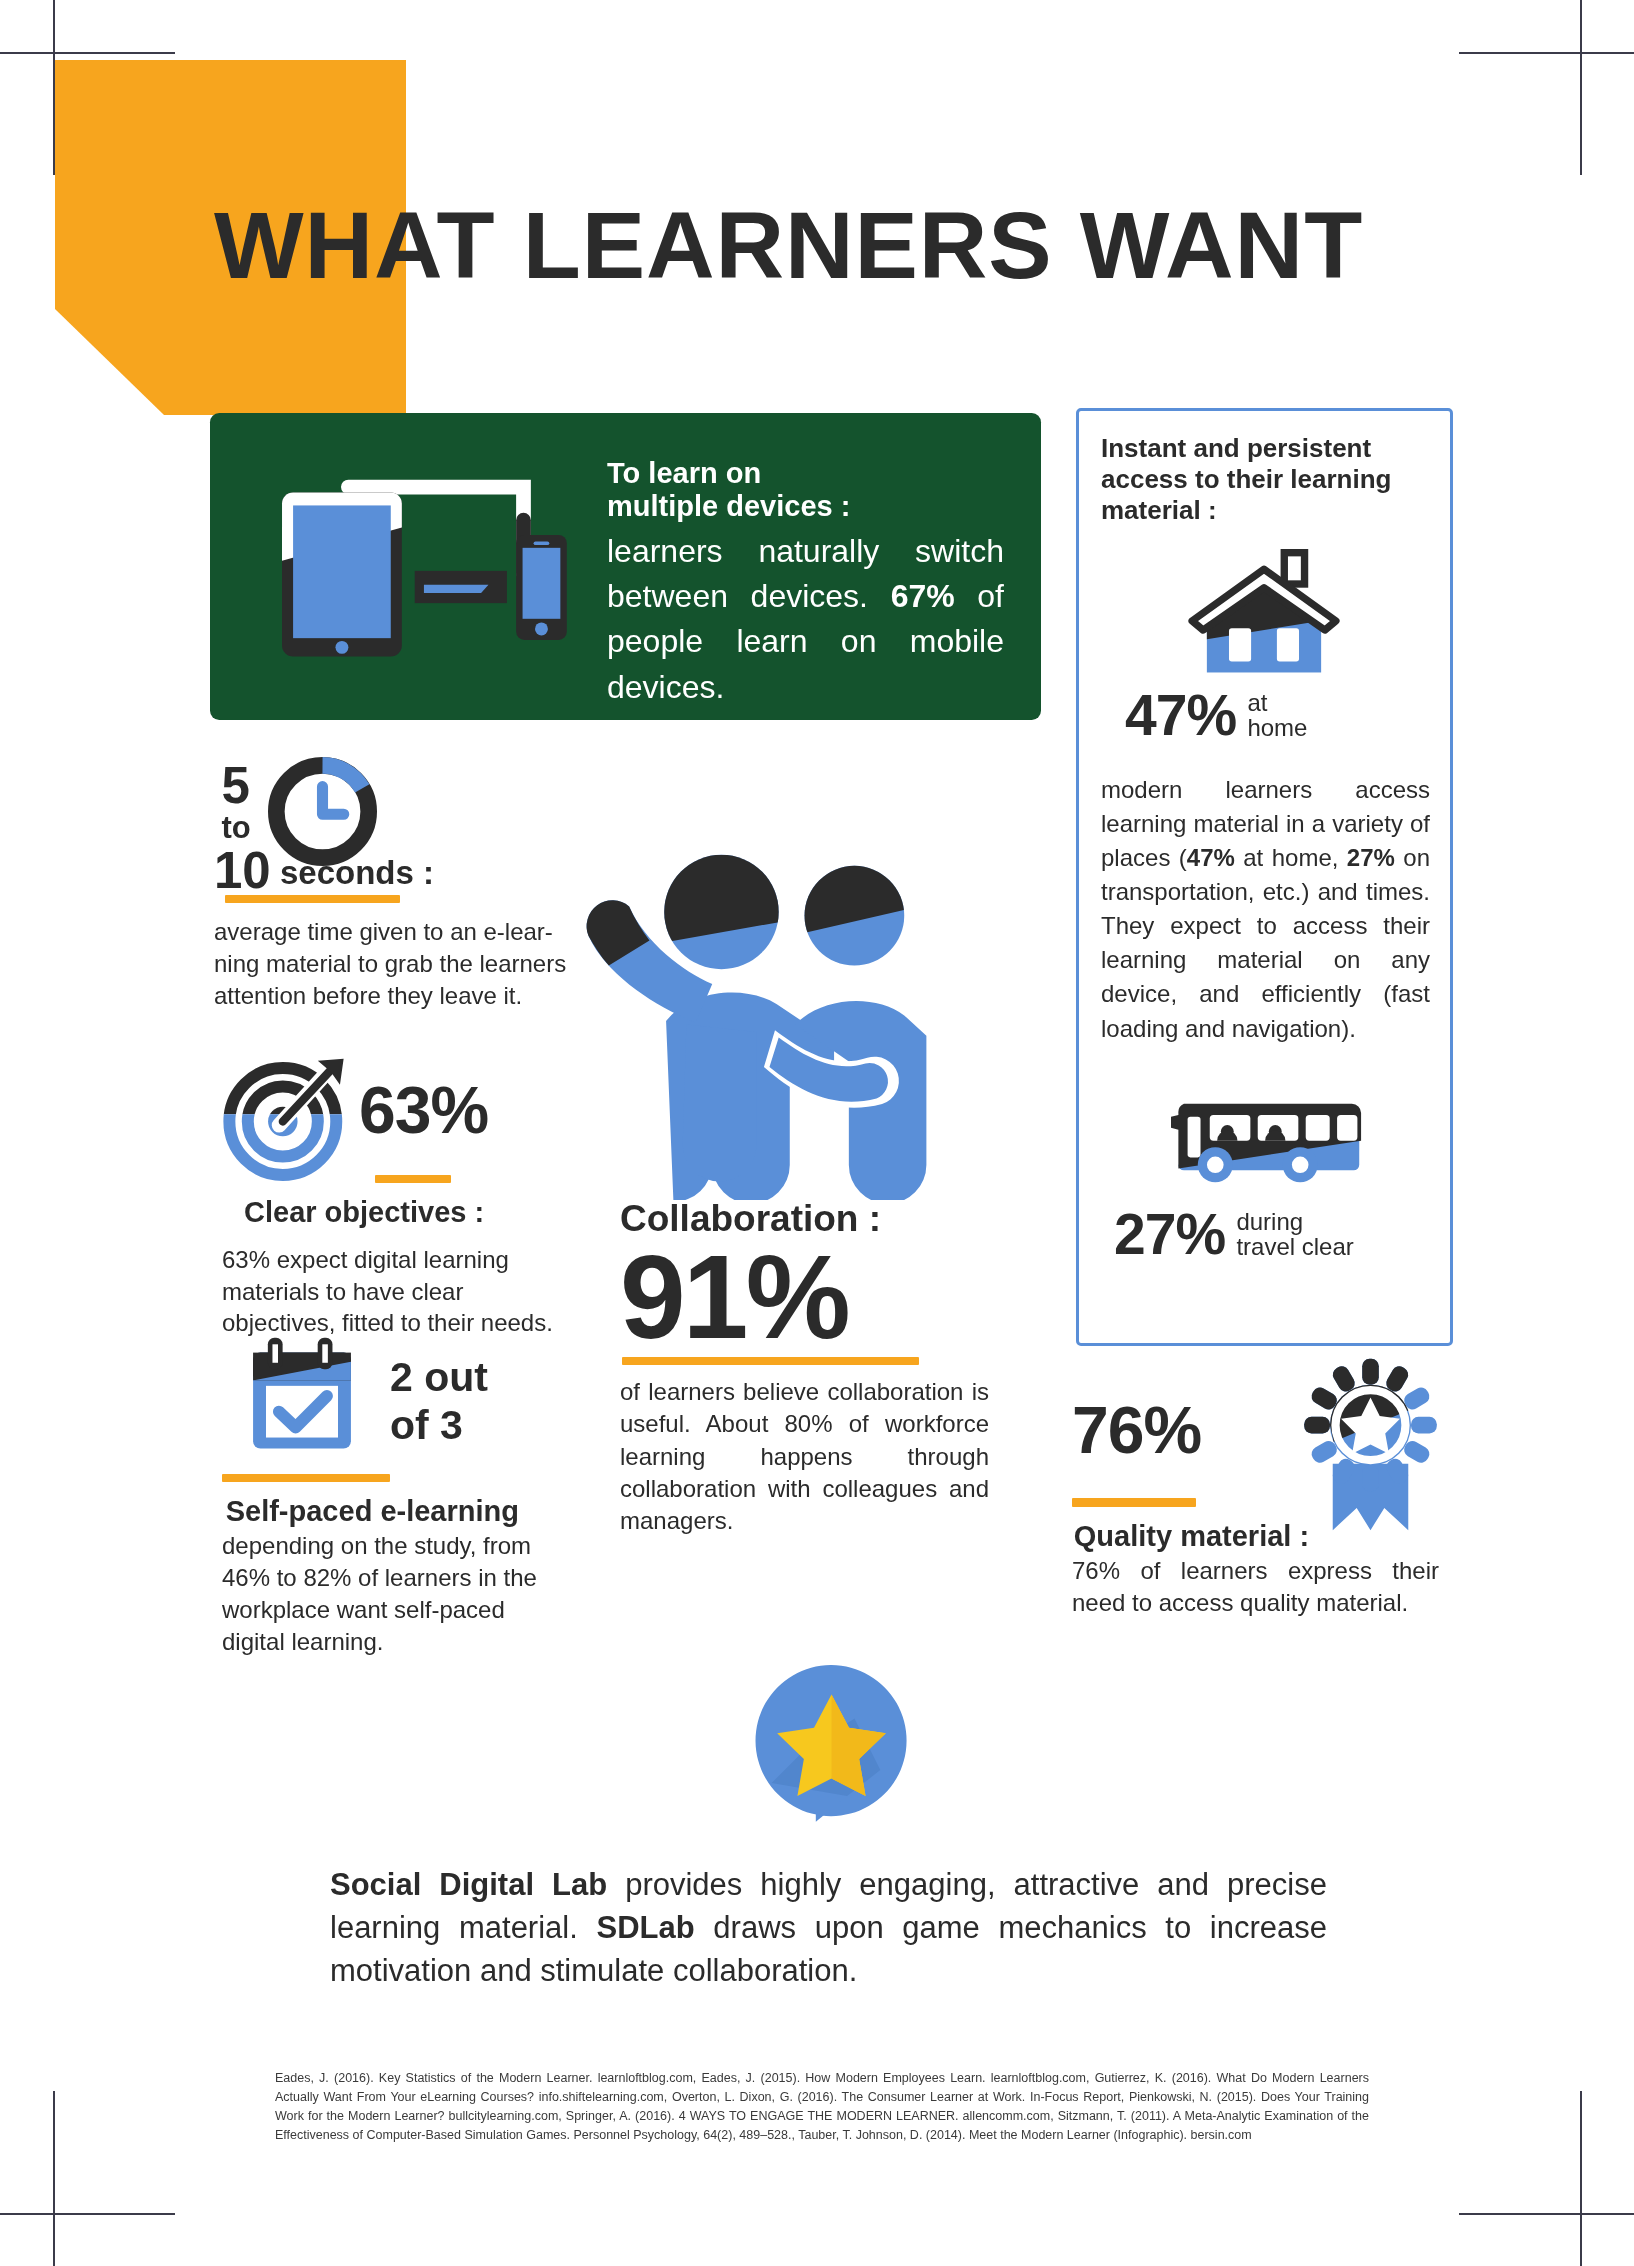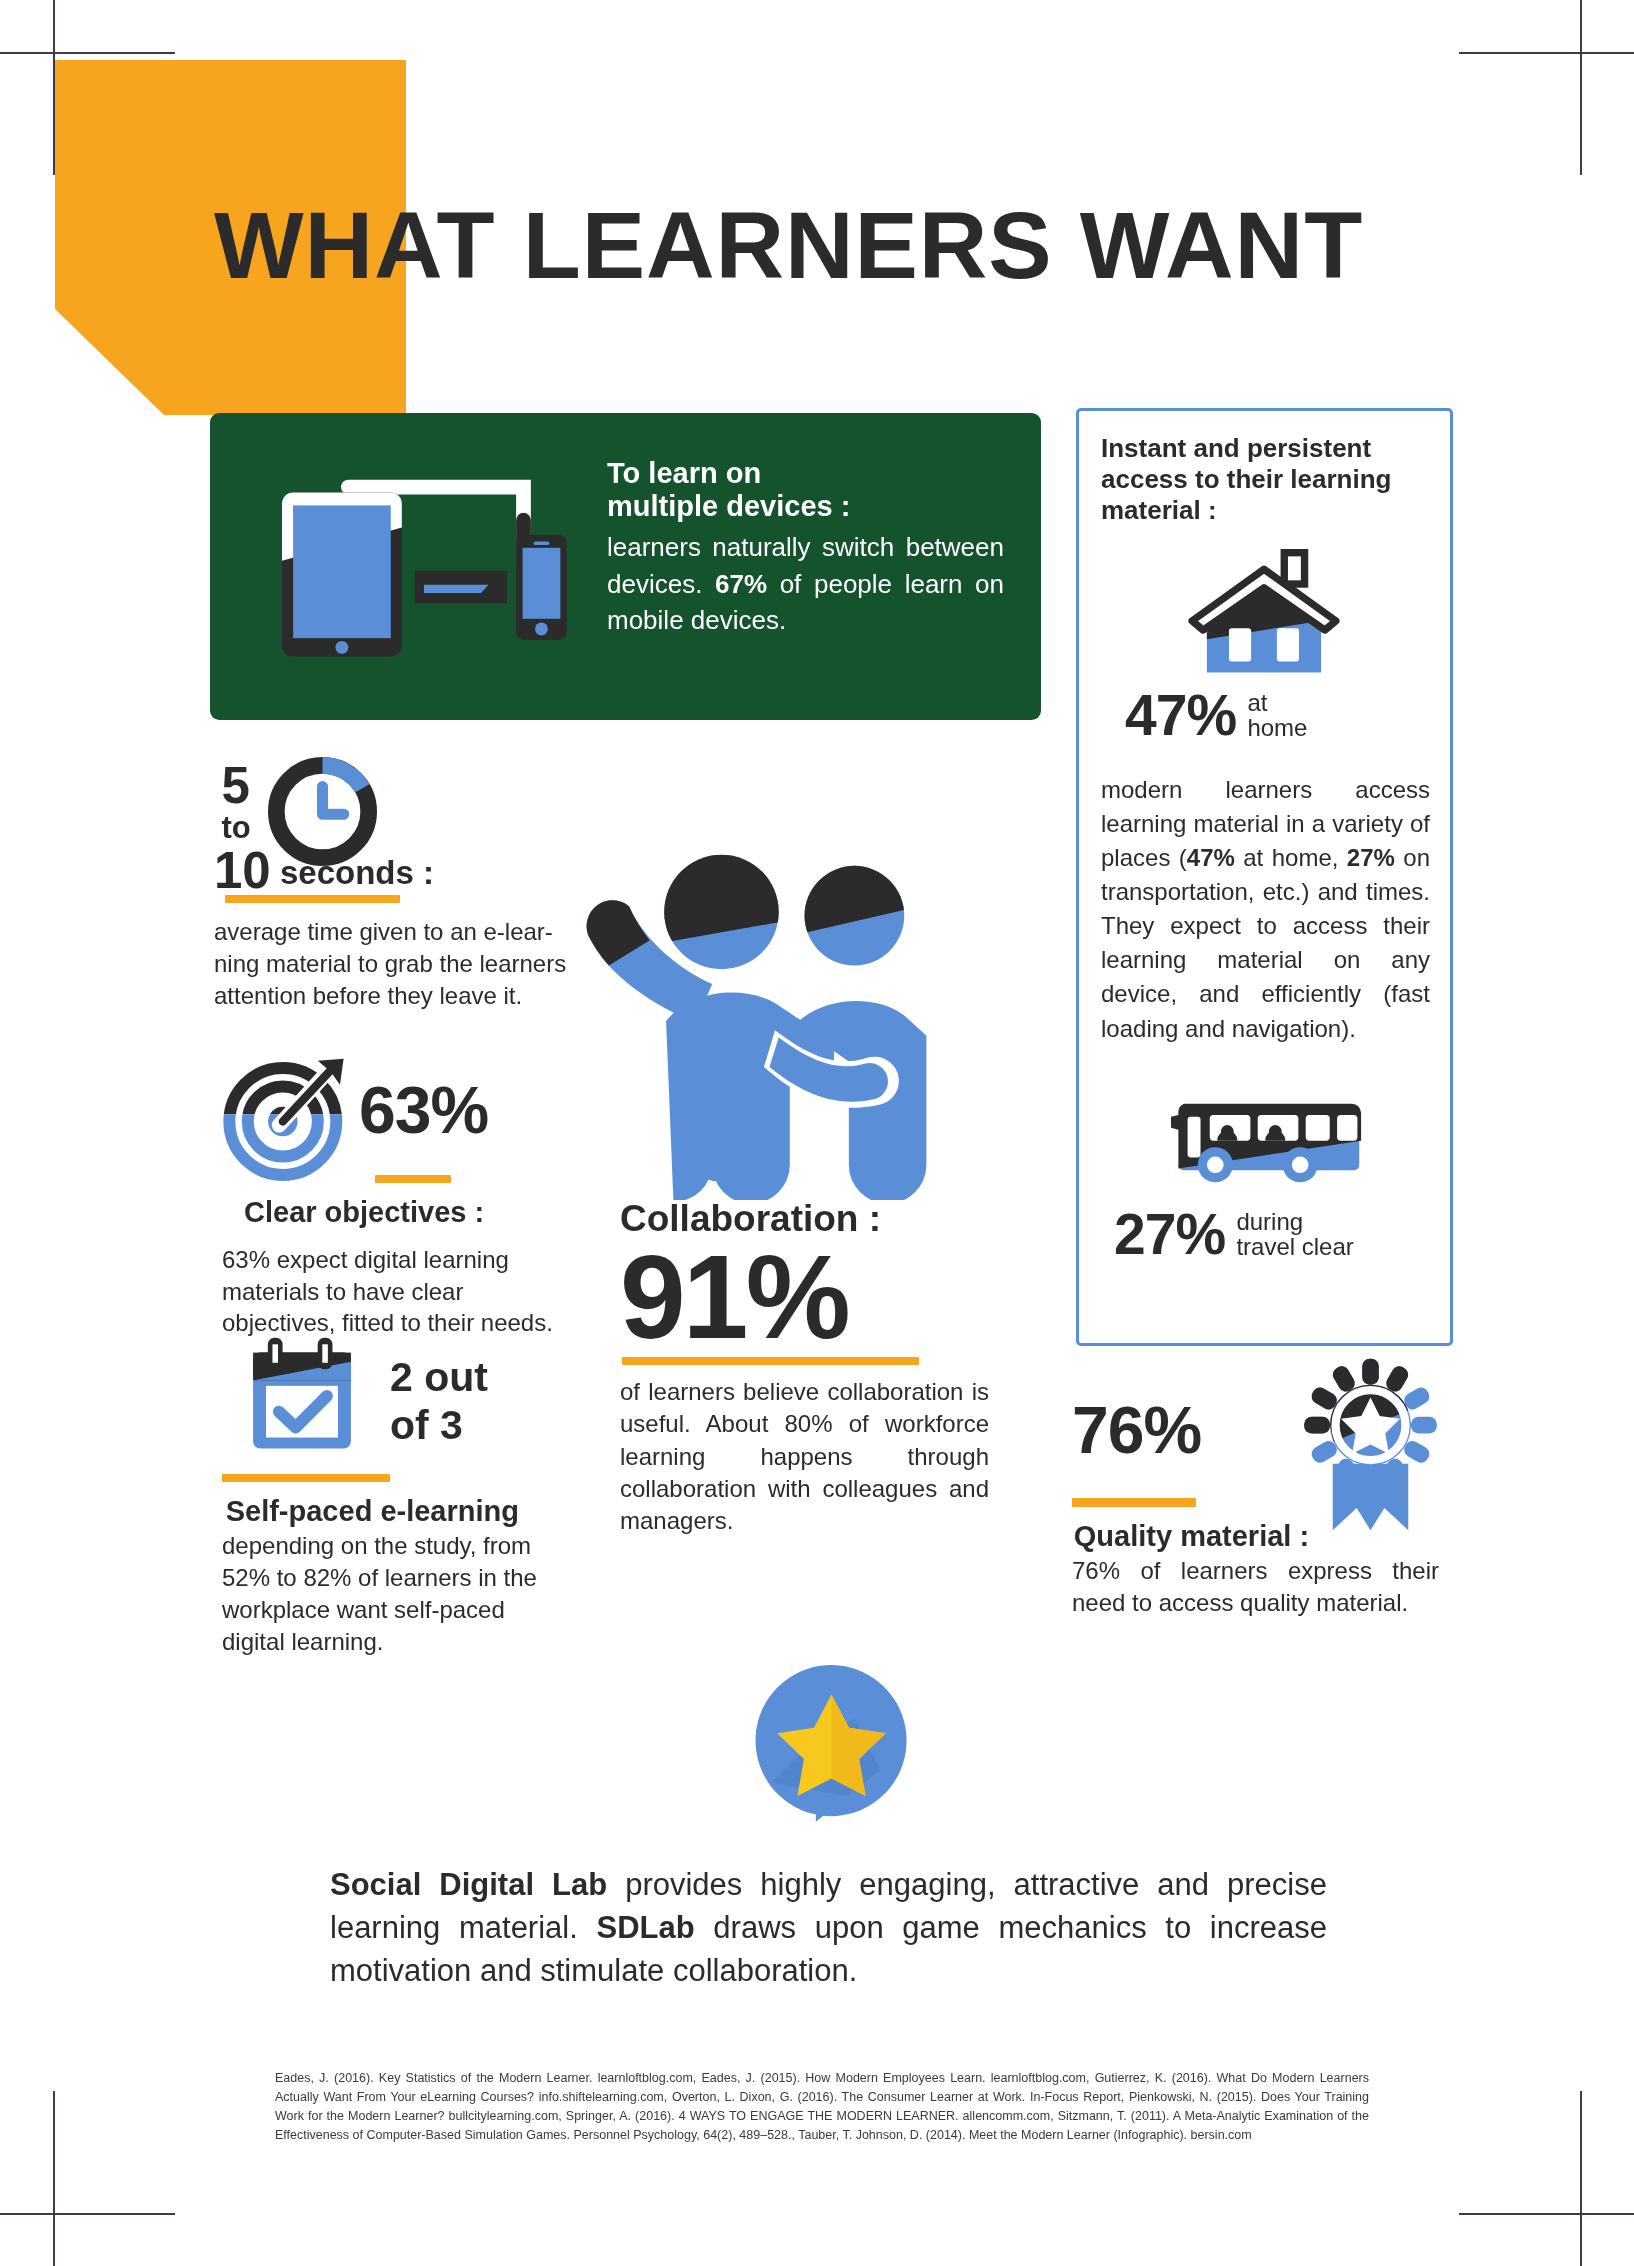--- a/index.html
+++ b/index.html
@@ -34,21 +34,21 @@
   }
 
   
   .device-card{
     position:absolute;left:210px;top:413px;width:831px;height:307px;
     background:#14532d;border-radius:9.2px;
   }
   .device-icon{position:absolute;left:37px;top:35px;width:341px;height:231px;}
   .device-text{position:absolute;left:397px;top:44px;width:397px;color:#fff;}
   .device-head{font-size:29px;font-weight:700;line-height:1.14;margin-bottom:5.5px;}
-  .device-body{font-size:26px;line-height:1.42;text-align:justify;}
+  .device-body{font-size:32px;line-height:1.42;text-align:justify;}
   .device-body b{font-weight:700;}
 
   
   .access-panel{
     position:absolute;left:1076px;top:408px;width:377px;height:938px;
     border:3.7px solid #5a8fd8;border-radius:5px;background:#fff;
     box-sizing:border-box;
   }
   .access-head{
     position:absolute;left:22px;top:22px;width:329px;
@@ -291,21 +291,21 @@
           <path d="M40 82 L58 99 L92 65" fill="none" stroke="#5a8fd8" stroke-width="13" stroke-linecap="round" stroke-linejoin="round"></path>
         </svg>
       </div>
       <div class="twoout">
         <span>2 out</span><br>
         <span>of 3</span>
       </div>
     </div>
     <div class="orange-rule" style="width:168px;margin:13px 0 13px 0px;"></div>
     <div class="stat-title" style="margin-left:3.7px;">Self-paced e-learning</div>
-    <div class="stat-desc" style="width:332px;margin-top:1.8px;">depending on the study, from 52% to 82% of learners in the workplace want self-paced digital learning.</div>
+    <div class="stat-desc" style="width:332px;margin-top:1.8px;">depending on the study, from 46% to 82% of learners in the workplace want self-paced digital learning.</div>
   </div>
 
   <div class="people">
     <svg viewBox="0 0 420 390" width="388" height="360">
       <defs>
         <clipPath id="hd1">
             <circle cx="178" cy="78" r="62"></circle>
           </clipPath>
         <clipPath id="hd2">
             <circle cx="322" cy="82" r="54"></circle>

